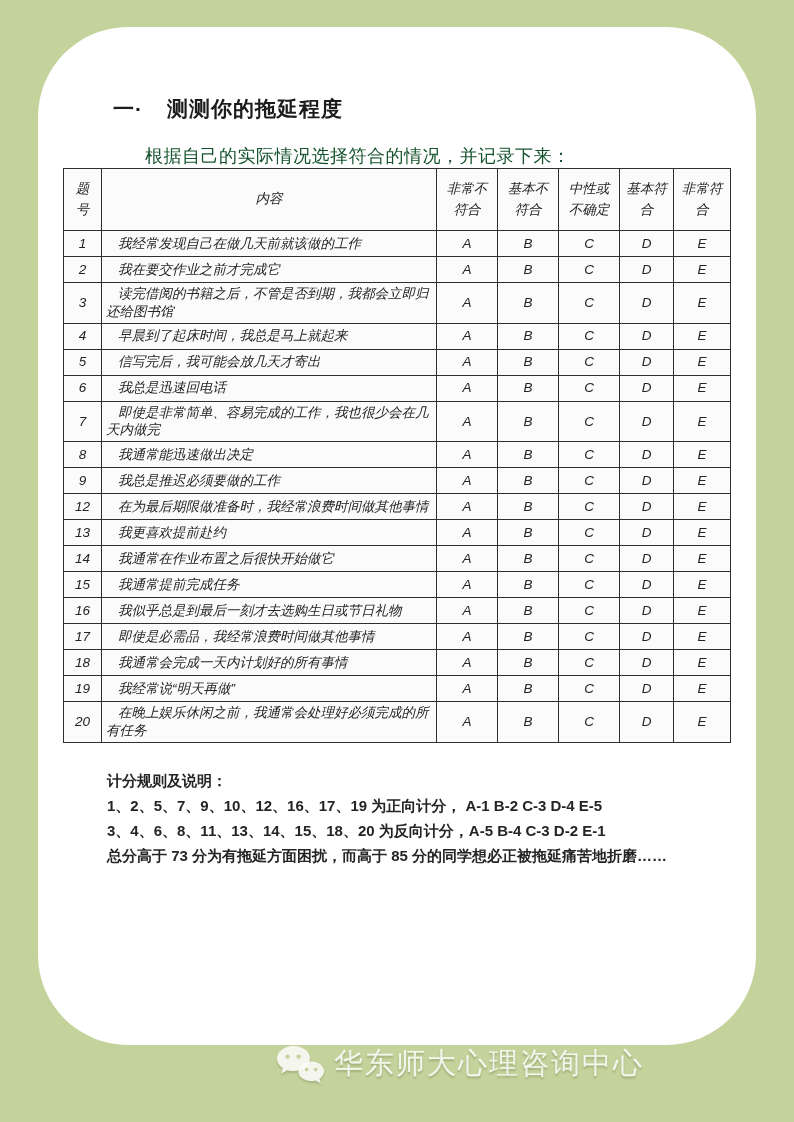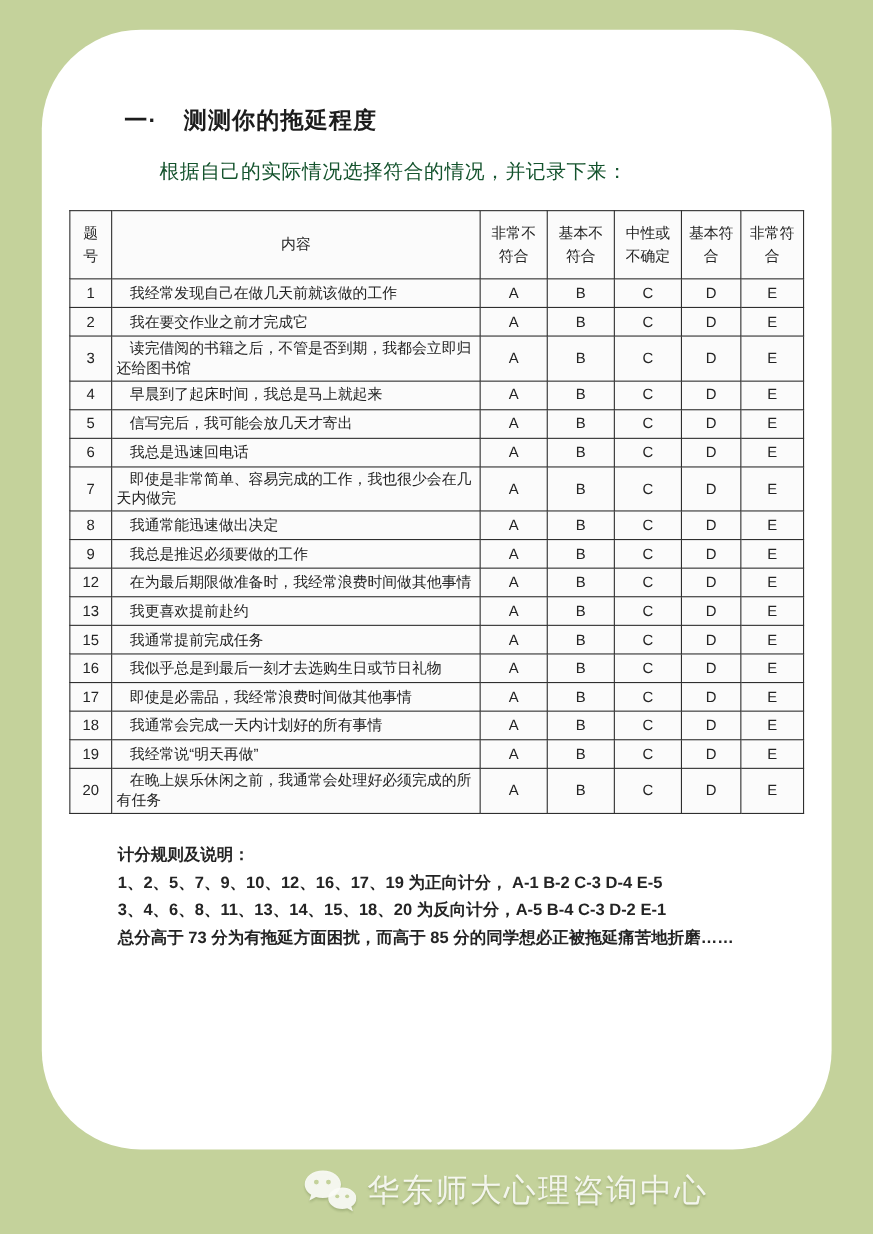--- a/index.html
+++ b/index.html
@@ -34,24 +34,24 @@
     letter-spacing: 1px;
   }
   .instruction {
     margin: 21px 0 0 0;
     padding-left: 82px;
     font-size: 18px;
     color: #14532d;
     letter-spacing: 0.5px;
   }
   table.quiz {
-    margin-top: 23px;
     width: 667px;
     border-collapse: collapse;
     table-layout: fixed;
+    font-style: italic;
   }
   table.quiz th, table.quiz td {
     border: 1.5px solid #2f2f2f;
     background: #fbfbfb;
     color: #232323;
   }
   table.quiz th {
     font-weight: normal;
     font-size: 13.5px;
     height: 62px;
@@ -77,21 +77,20 @@
     color: #242424;
     line-height: 1.68;
     font-weight: bold;
   }
   .notes p { margin: 0; }
   .footer {
     position: absolute;
     left: 0; bottom: 0;
     width: 668px; height: 78px;
     display: flex;
-    align-items: center;
     justify-content: flex-end;
     padding-right: 24px;
     gap: 10px;
   }
   .footer-text {
     font-size: 29px;
     color: rgba(255,255,255,0.85);
     letter-spacing: 2px;
     text-shadow: 0 2px 2px rgba(108,124,72,0.45);
     white-space: nowrap;
@@ -227,20 +226,29 @@
             <tr>
               <td class="col-num">13</td>
               <td class="col-content">我更喜欢提前赴约</td>
               <td class="col-opt">A</td>
               <td class="col-opt">B</td>
               <td class="col-opt">C</td>
               <td class="col-opt">D</td>
               <td class="col-opt">E</td>
             </tr>
             <tr>
+              <td class="col-num">14</td>
+              <td class="col-content">我通常在作业布置之后很快开始做它</td>
+              <td class="col-opt">A</td>
+              <td class="col-opt">B</td>
+              <td class="col-opt">C</td>
+              <td class="col-opt">D</td>
+              <td class="col-opt">E</td>
+            </tr>
+            <tr>
               <td class="col-num">15</td>
               <td class="col-content">我通常提前完成任务</td>
               <td class="col-opt">A</td>
               <td class="col-opt">B</td>
               <td class="col-opt">C</td>
               <td class="col-opt">D</td>
               <td class="col-opt">E</td>
             </tr>
             <tr>
               <td class="col-num">16</td>

